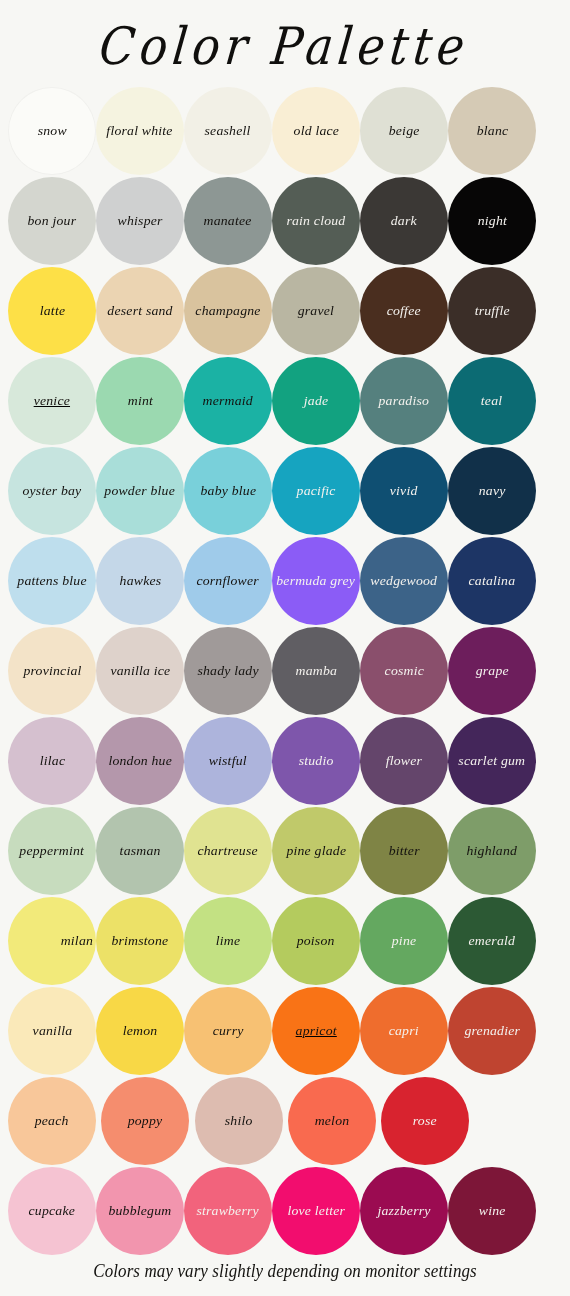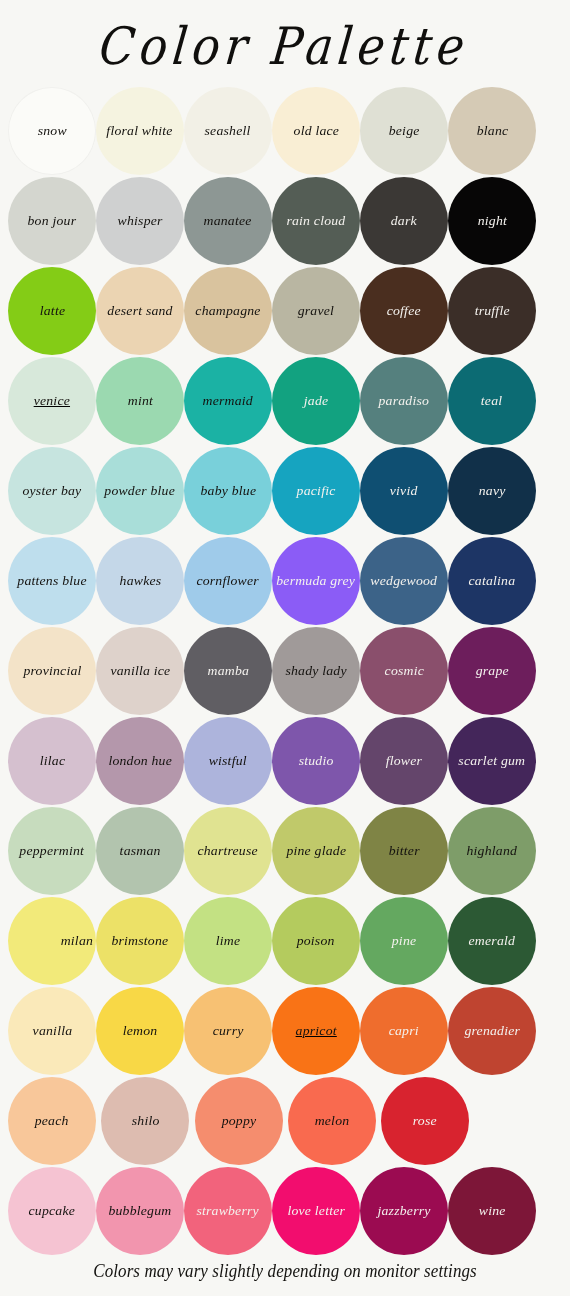--- a/index.html
+++ b/index.html
@@ -142,21 +142,21 @@
           <span class="swatch-label">rain cloud</span>
         </div>
         <div class="swatch dark" style="background: rgb(59, 56, 53);">
           <span class="swatch-label">dark</span>
         </div>
         <div class="swatch dark" style="background: rgb(7, 6, 6);">
           <span class="swatch-label">night</span>
         </div>
       </div>
       <div class="swatch-row">
-        <div class="swatch light" style="background: #84cc16;">
+        <div class="swatch light" style="background: #fde047;">
           <span class="swatch-label">latte</span>
         </div>
         <div class="swatch light" style="background: rgb(235, 212, 178);">
           <span class="swatch-label">desert sand</span>
         </div>
         <div class="swatch light" style="background: rgb(217, 195, 158);">
           <span class="swatch-label">champagne</span>
         </div>
         <div class="swatch light" style="background: rgb(185, 182, 162);">
           <span class="swatch-label">gravel</span>
@@ -228,26 +228,26 @@
           <span class="swatch-label">catalina</span>
         </div>
       </div>
       <div class="swatch-row">
         <div class="swatch light" style="background: rgb(243, 227, 200);">
           <span class="swatch-label">provincial</span>
         </div>
         <div class="swatch light" style="background: rgb(222, 210, 203);">
           <span class="swatch-label">vanilla ice</span>
         </div>
+        <div class="swatch light" style="background: rgb(160, 154, 153);">
+          <span class="swatch-label">shady lady</span>
+        </div>
         <div class="swatch dark" style="background: rgb(96, 94, 99);">
           <span class="swatch-label">mamba</span>
         </div>
-        <div class="swatch light" style="background: rgb(160, 154, 153);">
-          <span class="swatch-label">shady lady</span>
-        </div>
         <div class="swatch dark" style="background: rgb(138, 79, 108);">
           <span class="swatch-label">cosmic</span>
         </div>
         <div class="swatch dark" style="background: rgb(109, 30, 92);">
           <span class="swatch-label">grape</span>
         </div>
       </div>
       <div class="swatch-row">
         <div class="swatch light" style="background: rgb(213, 192, 207);">
           <span class="swatch-label">lilac</span>
@@ -325,26 +325,26 @@
           <span class="swatch-label">capri</span>
         </div>
         <div class="swatch dark" style="background: rgb(191, 68, 48);">
           <span class="swatch-label">grenadier</span>
         </div>
       </div>
       <div class="swatch-row">
         <div class="swatch light" style="background: rgb(248, 199, 154);">
           <span class="swatch-label">peach</span>
         </div>
+        <div class="swatch light" style="background: rgb(245, 141, 110);">
+          <span class="swatch-label">poppy</span>
+        </div>
         <div class="swatch light" style="background: rgb(221, 188, 176);">
           <span class="swatch-label">shilo</span>
         </div>
-        <div class="swatch light" style="background: rgb(245, 141, 110);">
-          <span class="swatch-label">poppy</span>
-        </div>
         <div class="swatch light" style="background: rgb(249, 106, 79);">
           <span class="swatch-label">melon</span>
         </div>
         <div class="swatch dark" style="background: rgb(216, 35, 47);">
           <span class="swatch-label">rose</span>
         </div>
       </div>
       <div class="swatch-row">
         <div class="swatch light" style="background: rgb(245, 195, 210);">
           <span class="swatch-label">cupcake</span>

